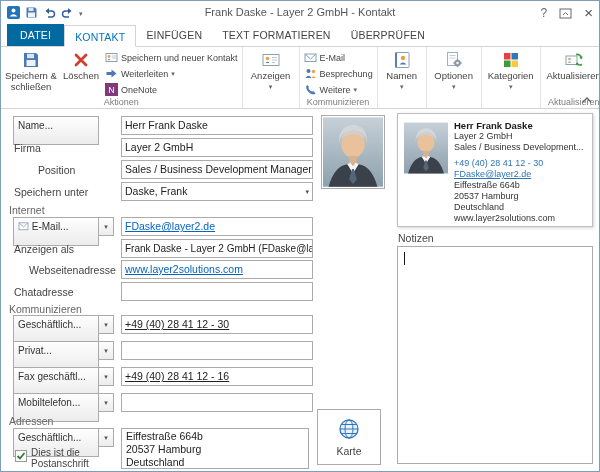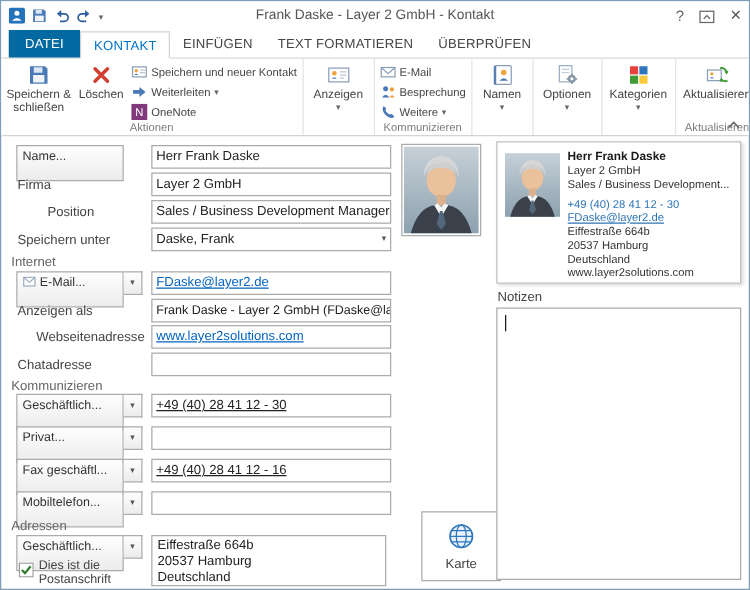--- a/index.html
+++ b/index.html
@@ -42,21 +42,21 @@
   
   .lbl { position:absolute; font-size:10.5px; color:#444; height:16px; line-height:16px; white-space:nowrap; }
   .sec { position:absolute; font-size:10.5px; color:#666; height:16px; line-height:16px; white-space:nowrap; }
   .lbtn { position:absolute; height:29px; width:86px; border:1px solid #ababab; background:linear-gradient(#fefefe,#ececec); font-size:10px; line-height:17px; padding:0 4px; color:#333; overflow:hidden; white-space:nowrap; }
   .addon { position:absolute; width:15px; height:19px; border:1px solid #ababab; border-left:none; background:linear-gradient(#fefefe,#ececec); text-align:center; font-size:7px; line-height:18px; color:#555; }
   .field { position:absolute; height:19px; width:192px; border:1px solid #ababab; background:#fff; font-size:10.5px; line-height:17px; padding:0 3px; color:#222; overflow:hidden; white-space:nowrap; }
   .combo-arrow { position:absolute; right:3px; top:0; font-size:7px; line-height:18px; color:#555; }
   .u { text-decoration:underline; }
   .link { color:#0563c1; text-decoration:underline; }
   .addrbox { position:absolute; border:1px solid #ababab; background:#fff; font-size:10.5px; line-height:13px; padding:1px 4px; color:#222; white-space:pre-line; }
-  .mapbtn { position:absolute; border:1px solid #ababab; background:#fff; display:flex; flex-direction:column; align-items:center; justify-content:center; gap:5px; font-size:10.5px; color:#444;margin-left:20px; }
+  .mapbtn { position:absolute; border:1px solid #ababab; background:#fff; display:flex; flex-direction:column; align-items:center; justify-content:center; gap:5px; font-size:10.5px; color:#444; }
   .mapbtn svg { width:22px; height:22px; display:block; }
   .chk { position:absolute; }
   .chk svg { width:12px; height:12px; display:block; }
   .chklbl { position:absolute; font-size:10px; line-height:11px; color:#444; width:66px; }
 
   
   .photo { position:absolute; border:1px solid #ababab; background:#fff; padding:1px; }
   .photo svg { width:100%; height:100%; display:block; }
   .vcard { position:absolute; border:1px solid #bfbfbf; background:#fff; box-shadow:1px 1px 3px rgba(0,0,0,0.18); }
   .vphoto { position:absolute; left:6px; top:8px; width:44px; height:52px; }

